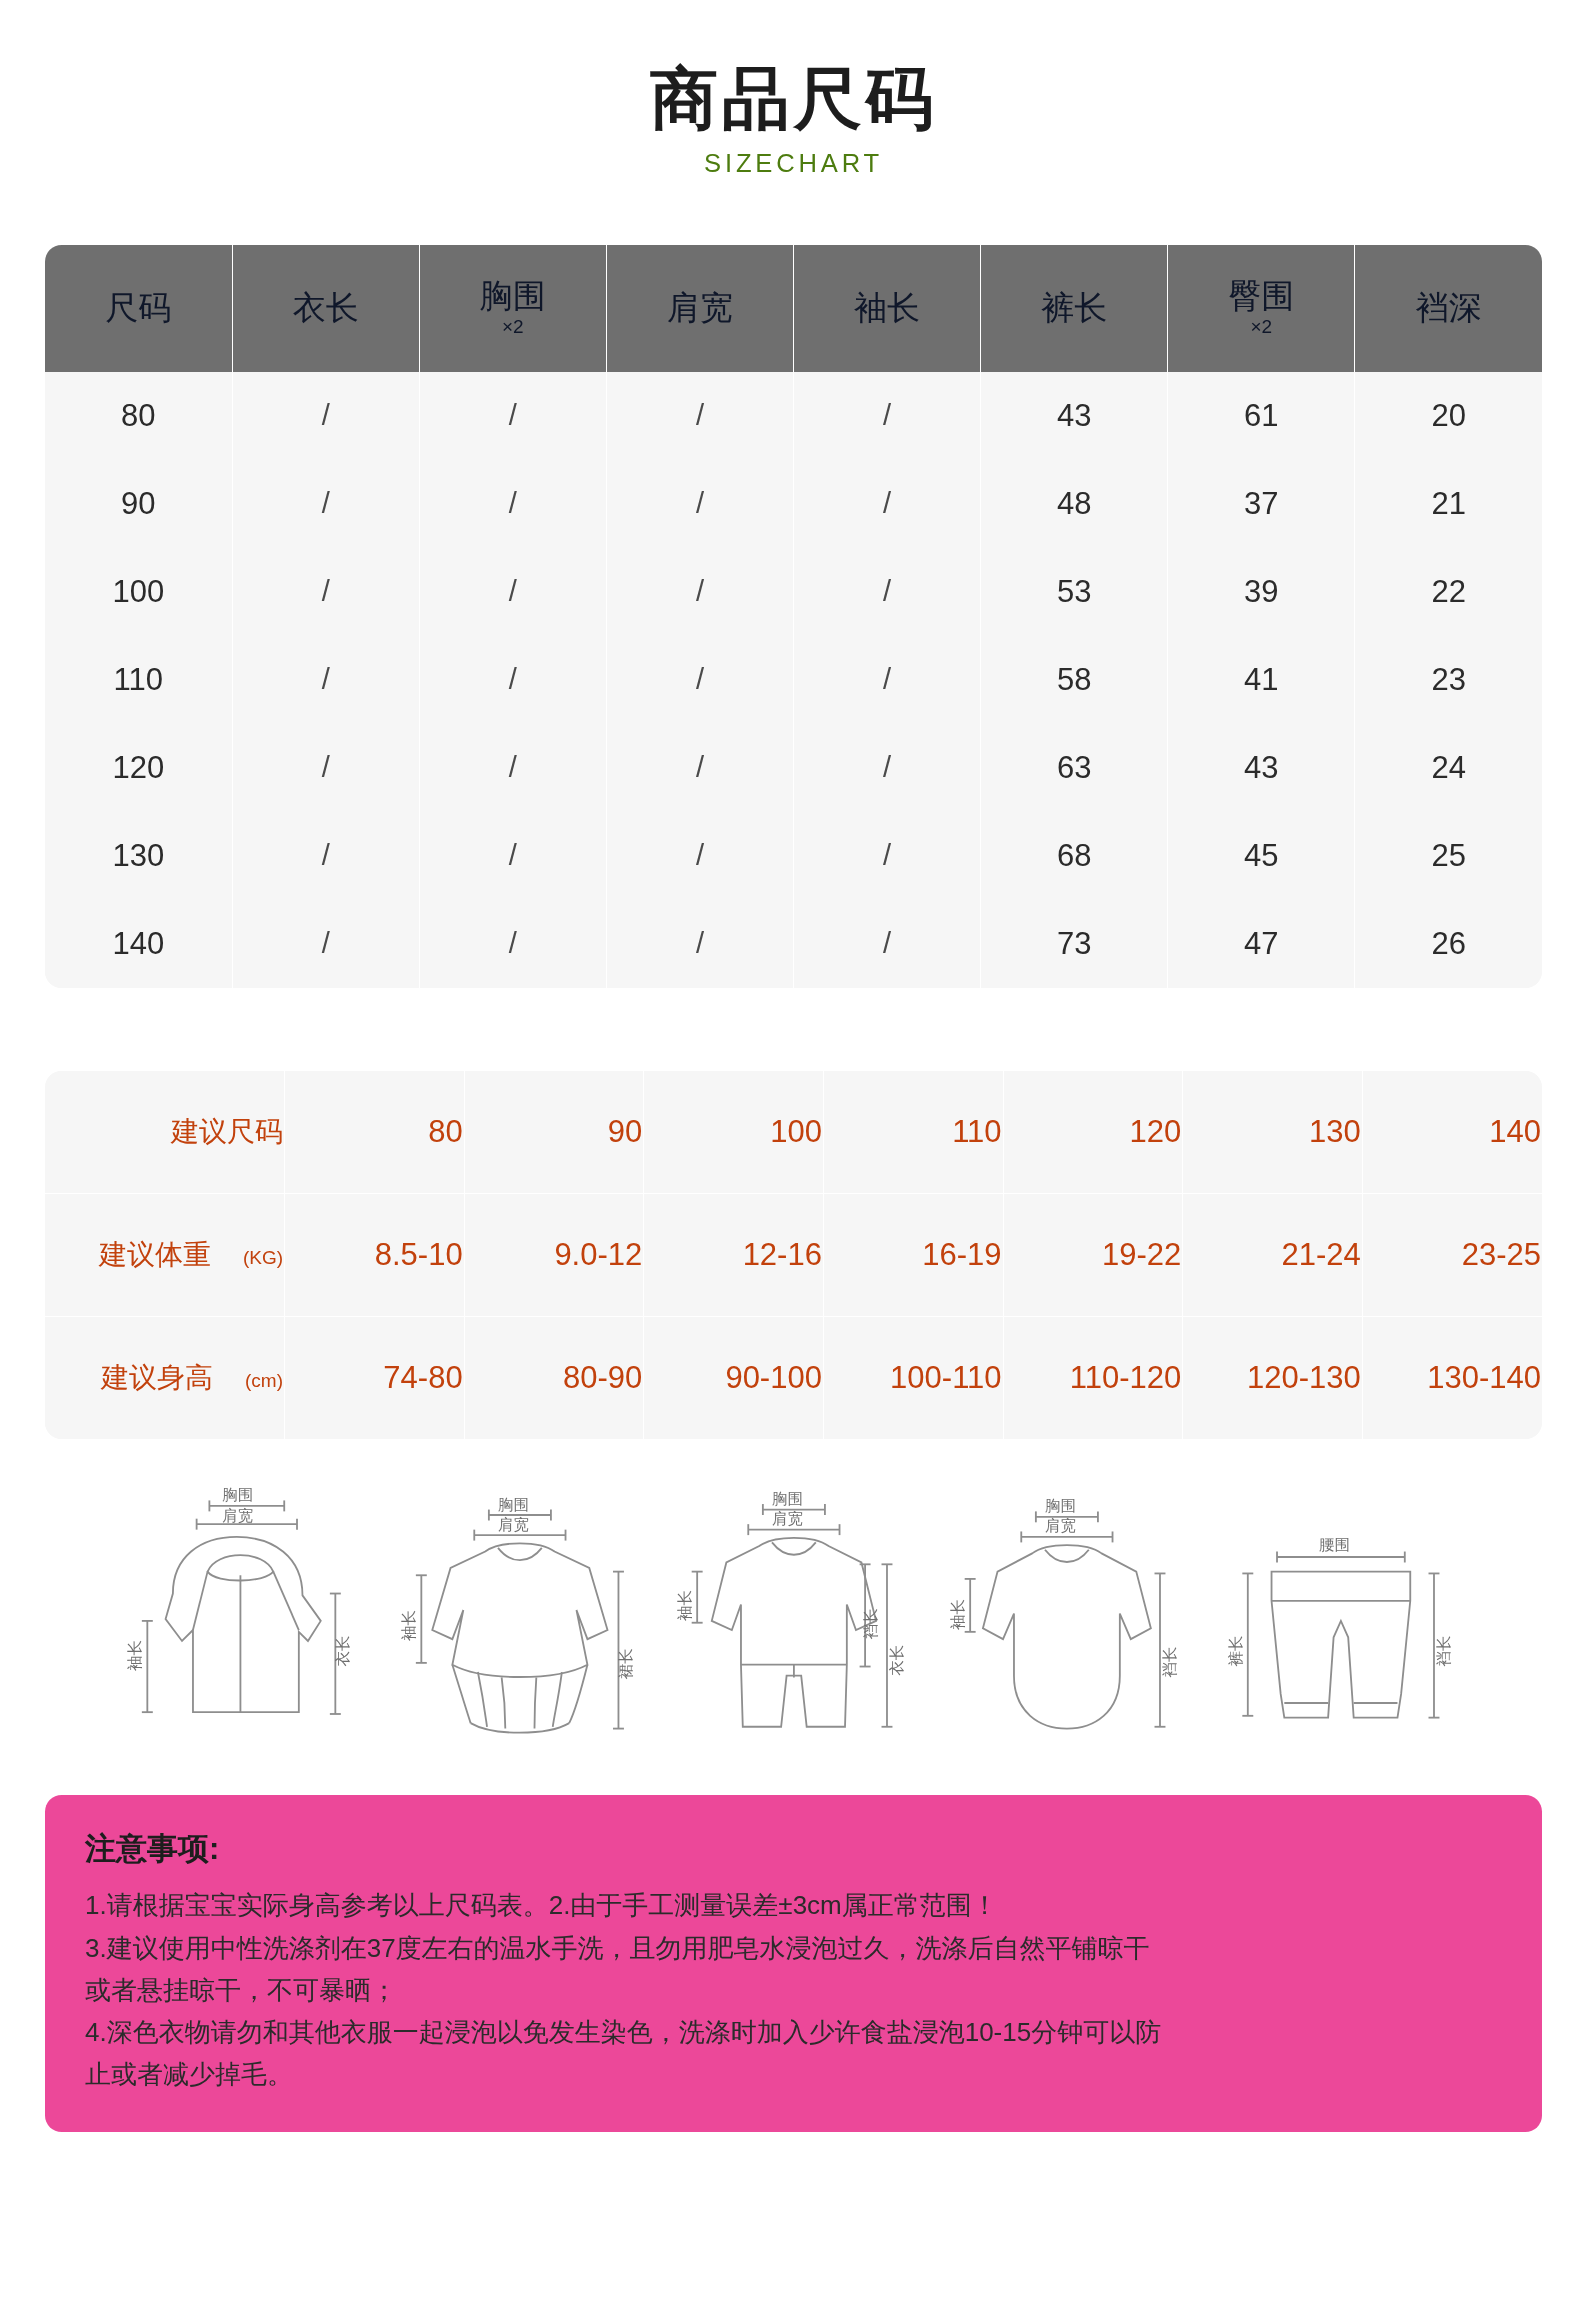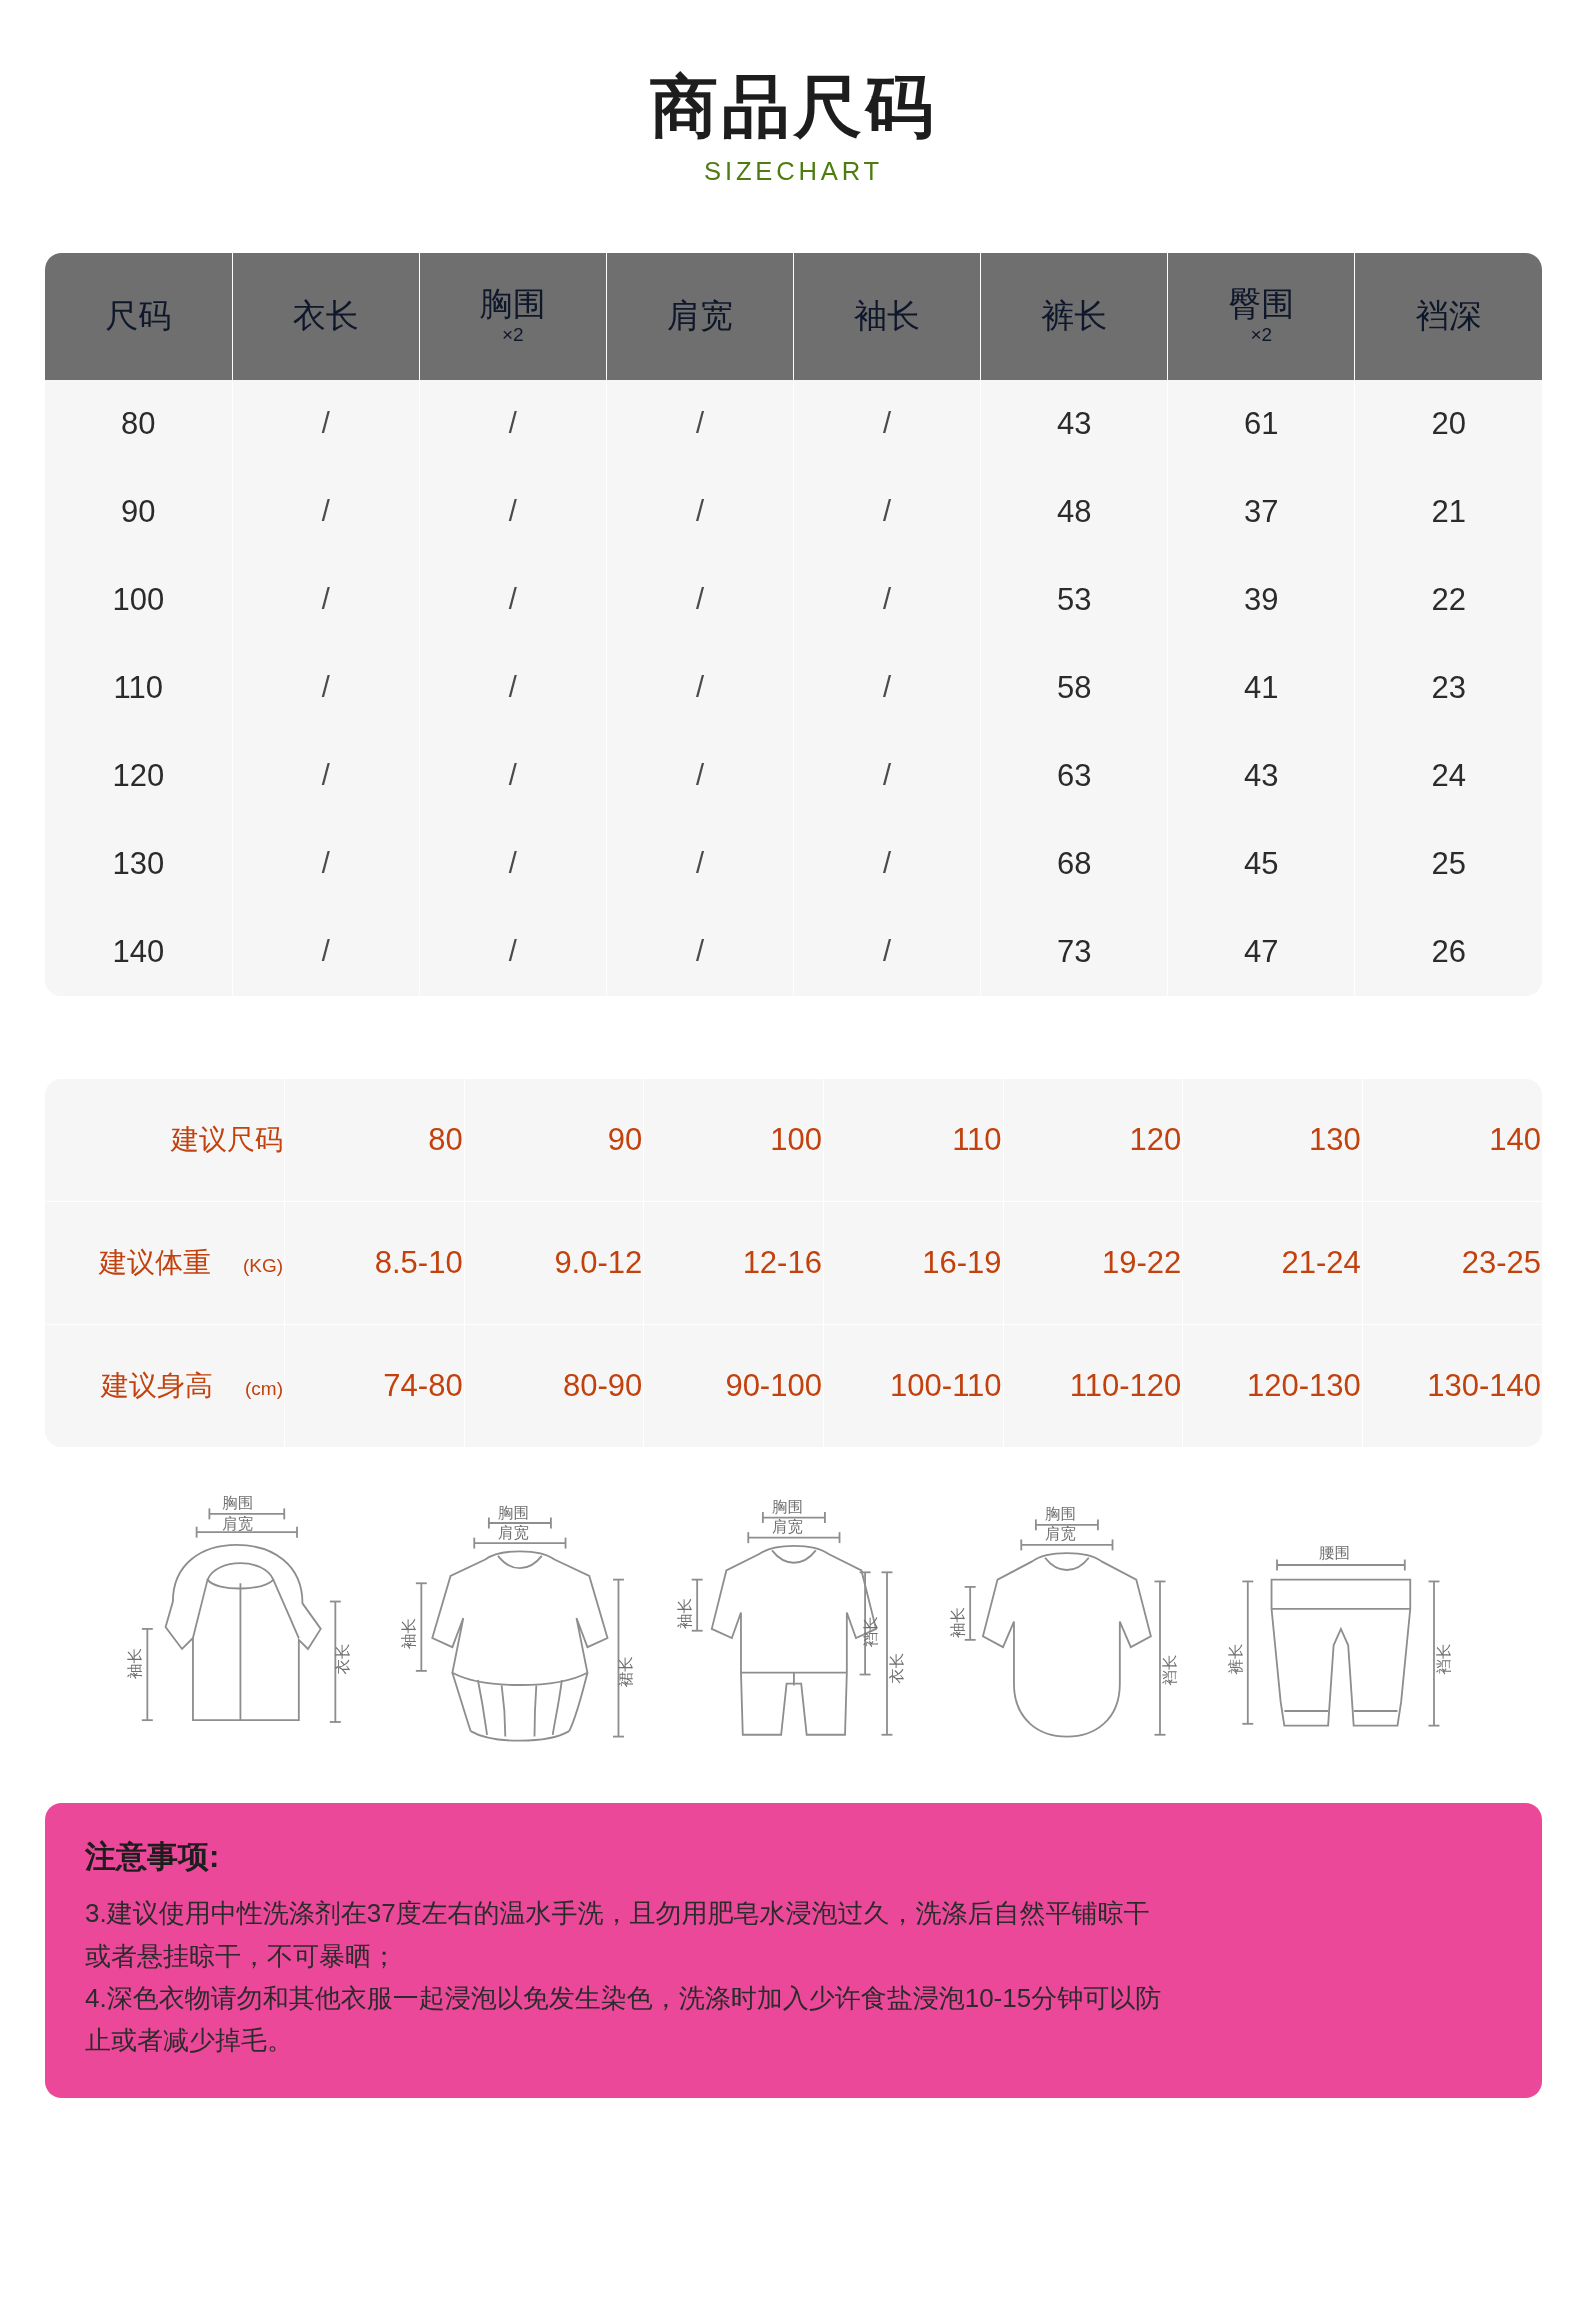--- a/index.html
+++ b/index.html
@@ -12,21 +12,21 @@
     height: 2319px;
     font-family: "Liberation Sans", "DejaVu Sans", sans-serif;
     color: #2b2b2b;
     -webkit-font-smoothing: antialiased;
   }
   .page {
     width: 1587px;
     height: 2319px;
     position: relative;
     box-sizing: border-box;
-    padding: 16px 45px;
+    padding: 8px 45px;
   }
 
   
   .header {
     text-align: center;
     padding-top: 51px;
   }
   .header .title {
     font-size: 68px;
     font-weight: bold;
@@ -457,20 +457,21 @@
           <text x="40" y="200" transform="rotate(-90 40 200)">裤长</text>
           <text x="268" y="200" transform="rotate(-90 268 200)">裆长</text>
         </g>
       </svg>
     </div>
 
   </div>
 
   <div class="notes">
     <div class="notes-title">注意事项:</div>
+    <div class="note-line">1.请根据宝宝实际身高参考以上尺码表。2.由于手工测量误差±3cm属正常范围！</div>
     <div class="note-line">3.建议使用中性洗涤剂在37度左右的温水手洗，且勿用肥皂水浸泡过久，洗涤后自然平铺晾干</div>
     <div class="note-line">或者悬挂晾干，不可暴晒；</div>
     <div class="note-line">4.深色衣物请勿和其他衣服一起浸泡以免发生染色，洗涤时加入少许食盐浸泡10-15分钟可以防</div>
     <div class="note-line">止或者减少掉毛。</div>
   </div>
 
 </div>
 
 
 </body></html>

